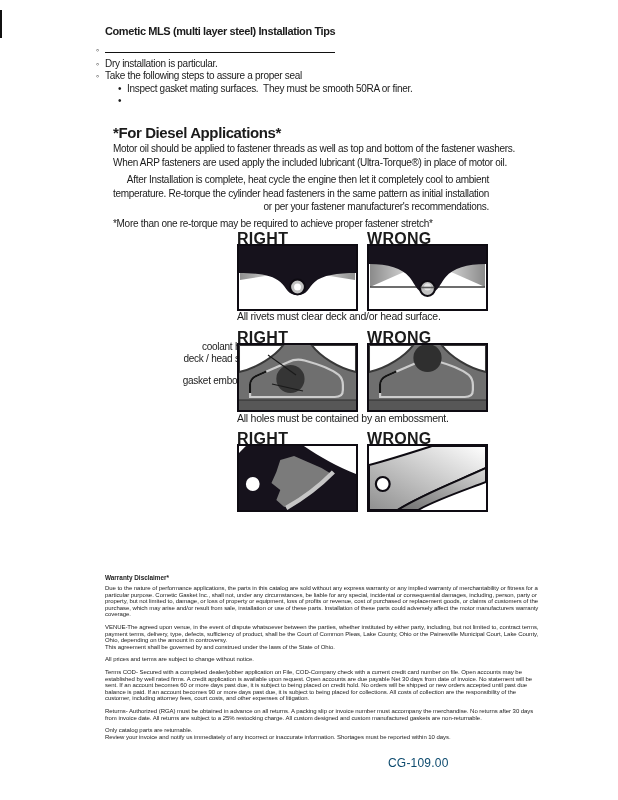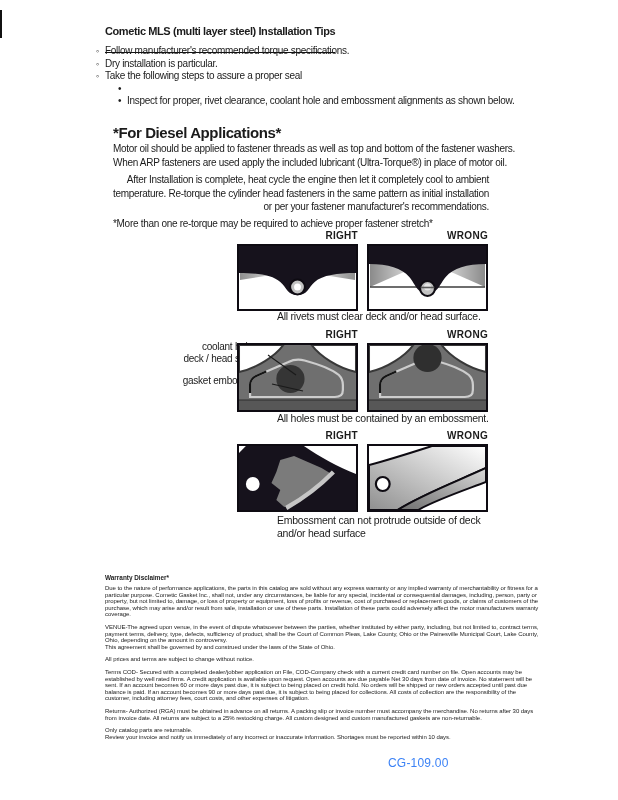--- a/index.html
+++ b/index.html
@@ -19,62 +19,62 @@
   .bline .mk{width:9px;font-size:9px;}
   .bline.sub{margin-left:22px;}
   .bline.sub .mk{font-size:10px;}
 
   .diesel-h{position:absolute;left:105px;top:116px;margin:8px;font-size:15px;font-weight:bold;letter-spacing:-0.4px;white-space:pre;}
   .para{position:absolute;left:105px;margin:8px;font-size:10px;line-height:13.5px;letter-spacing:-0.3px;white-space:pre;}
   .p1{top:134px;}
   .p2{top:165px;text-align:right;}
   .p3{top:209px;}
 
-  .dlabel{position:absolute;font-size:10px;font-weight:600;letter-spacing:0.3px;text-align:right;width:121px;}
+  .dlabel{position:absolute;font-size:16px;font-weight:600;letter-spacing:0.3px;text-align:left;width:121px;}
   .panel{position:absolute;width:117px;border:2px solid #0e0b12;background:#fff;}
   .panel svg{display:block;width:100%;height:100%;}
   .r1{height:63px;top:244px;}
   .r2{height:65px;top:343px;}
   .r3{height:64px;top:444px;}
   .pleft{left:237px;}
   .pright{left:367px;}
   .lab-r1{top:230px;} .lab-r2{top:329px;} .lab-r3{top:430px;}
   .lab-left{left:237px;} .lab-right{left:367px;}
 
-  .caption{position:absolute;font-size:10.5px;letter-spacing:-0.25px;white-space:pre-line;line-height:12.5px;margin-left:40px;}
+  .caption{position:absolute;font-size:10.5px;letter-spacing:-0.25px;white-space:pre-line;line-height:12.5px;}
   .cap1{left:237px;top:310px;}
   .cap2{left:237px;top:412px;width:251px;text-align:left;}
   .cap3{left:237px;top:514px;}
 
   .ann{position:absolute;font-size:10px;letter-spacing:-0.25px;line-height:11.5px;text-align:right;white-space:pre-line;}
   .ann1{right:352px;top:341px;}
   .ann2{right:350px;top:375px;}
   .leaders{position:absolute;left:0;top:0;width:618px;height:800px;pointer-events:none;}
 
   .disclaimer{position:absolute;left:105px;top:574px;width:434px;}
   .disclaimer h3{margin:0 0 4px 0;font-size:6.4px;font-weight:bold;}
   .disclaimer p{margin:0 0 6px 0;font-size:6px;line-height:6.6px;letter-spacing:-0.05px;white-space:pre-line;}
 
-  .page-code{position:absolute;left:388px;top:756px;font-size:12px;color:#3b82f6;letter-spacing:0.2px;white-space:pre;}
+  .page-code{position:absolute;left:388px;top:756px;font-size:12px;color:#0c4a6e;letter-spacing:0.2px;white-space:pre;}
 </style>
 </head>
 <body>
 
 <div class="page">
 
   <div class="edge-artifact"></div>
 
   <h1 class="title">Cometic MLS (multi layer steel) Installation Tips</h1>
 
   <div class="bullets">
-    <div class="bline"><span class="mk">◦</span><span>Follow manufacturer's recommended torque specifications.</span></div>
+    <div class="bline"><span class="mk">◦</span></div>
     <div class="bline"><span class="mk">◦</span><span>Dry installation is particular.</span></div>
     <div class="bline"><span class="mk">◦</span><span>Take the following steps to assure a proper seal</span></div>
+    <div class="bline sub"><span class="mk">•</span><span>Inspect gasket mating surfaces.  They must be smooth 50RA or finer.</span></div>
     <div class="bline sub"><span class="mk">•</span></div>
-    <div class="bline sub"><span class="mk">•</span><span>Inspect for proper, rivet clearance, coolant hole and embossment alignments as shown below.</span></div>
   </div>
 
   <h2 class="diesel-h">*For Diesel Applications*</h2>
   <p class="para p1">Motor oil should be applied to fastener threads as well as top and bottom of the fastener washers.
 When ARP fasteners are used apply the included lubricant (Ultra-Torque®) in place of motor oil.</p>
   <p class="para p2">After Installation is complete, heat cycle the engine then let it completely cool to ambient
 temperature. Re-torque the cylinder head fasteners in the same pattern as initial installation
 or per your fastener manufacturer's recommendations.</p>
   <p class="para p3">*More than one re-torque may be required to achieve proper fastener stretch*</p>
 
@@ -187,22 +187,20 @@
             <stop offset="1" stop-color="#d9d9d9"></stop>
         </linearGradient>
       </defs>
       <rect width="119" height="64" fill="#ffffff"></rect>
       <path d="M0,19 C23,13 45,6 64,0 L119,0 L119,22 C88,36 55,48 29,64 L0,64 Z" fill="url(#gC1)" stroke="#0e0b12" stroke-width="2"></path>
       <path d="M29,64 C55,48 88,36 119,22 L119,36 C92,46 68,54 50,64 Z" fill="url(#gC2)" stroke="#0e0b12" stroke-width="2"></path>
       <circle cx="14" cy="38" r="7" fill="#ffffff" stroke="#0e0b12" stroke-width="2.2"></circle>
     </svg>
   </div>
 
-  <div class="caption cap3">Embossment can not protrude outside of deck
-and/or head surface</div>
 
   <svg class="leaders">
     <line x1="268" y1="355" x2="296" y2="375" stroke="#1a1a1a" stroke-width="1.1"></line>
     <line x1="272" y1="384" x2="303" y2="391" stroke="#1a1a1a" stroke-width="1.1"></line>
   </svg>
 
   <div class="disclaimer">
     <h3>Warranty Disclaimer*</h3>
     <p>Due to the nature of performance applications, the parts in this catalog are sold without any express warranty or any implied warranty of merchantability or fitness for a particular purpose.  Cometic Gasket Inc., shall not, under any circumstances, be liable for any special, incidental or consequential damages, including, person, party or property, but not limited to, damage, or loss of property or equipment, loss of profits or revenue, cost of purchased or replacement goods, or claims of customers of the purchase, which may arise and/or result from sale, installation or use of these parts.  Installation of these parts could adversely affect the motor manufacturers warranty coverage.</p>
     <p>VENUE-The agreed upon venue, in the event of dispute whatsoever between the parties, whether instituted by either party, including, but not limited to, contract terms, payment terms, delivery, type, defects, sufficiency of product, shall be the Court of Common Pleas, Lake County, Ohio or the Painesville Municipal Court, Lake County, Ohio, depending on the amount in controversy.

